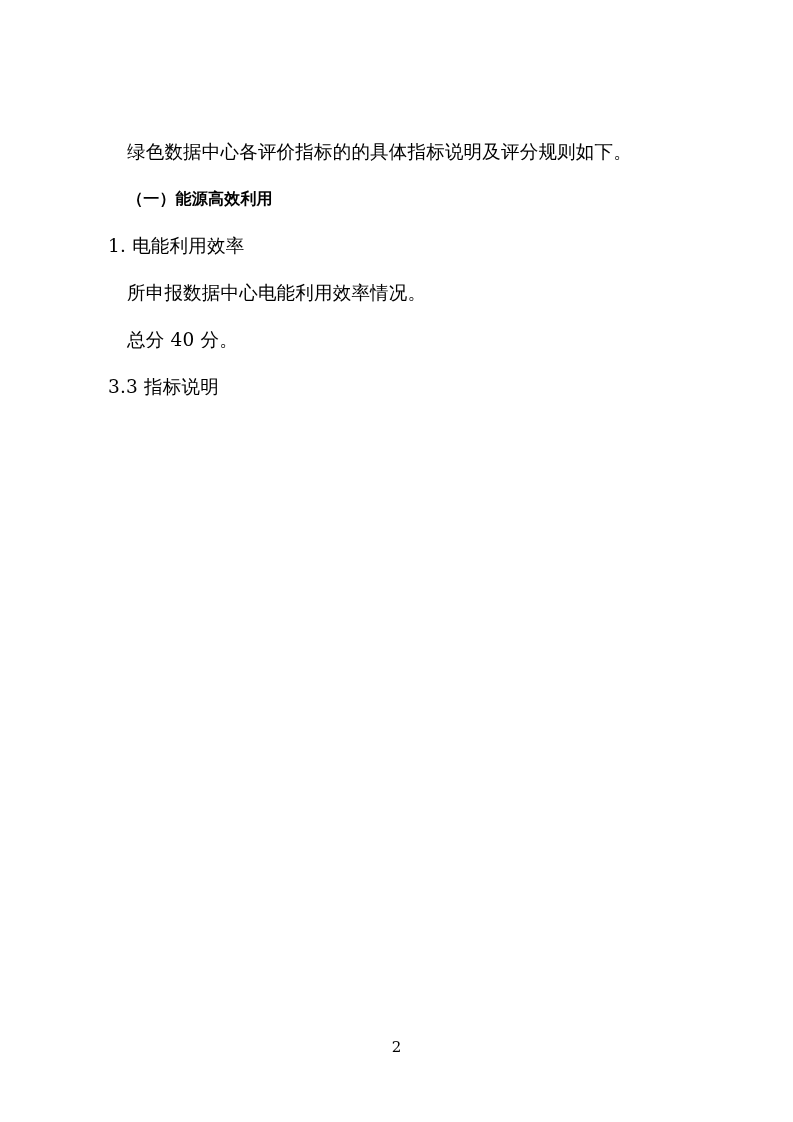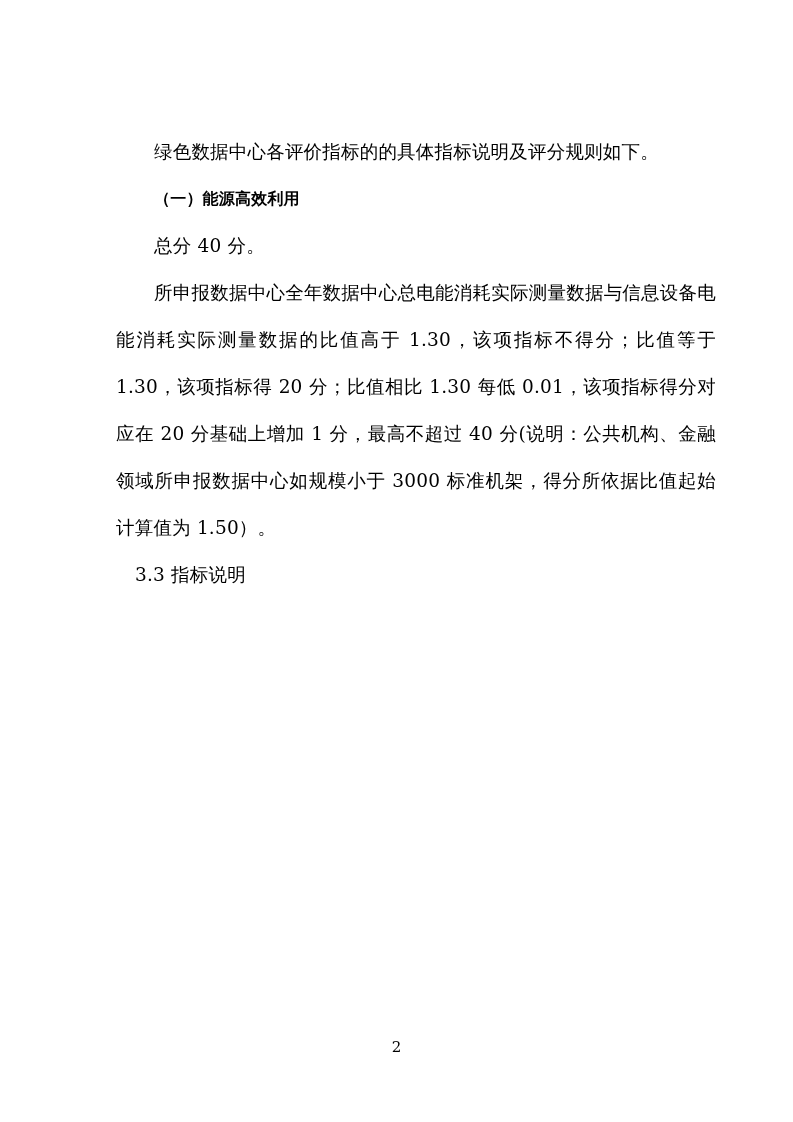--- a/index.html
+++ b/index.html
@@ -15,21 +15,21 @@
     color: #000000;
     overflow: hidden;
   }
   .page {
     position: absolute;
     left: 0;
     top: 0;
     width: 793px;
     height: 1122px;
     box-sizing: border-box;
-    padding: 128px 96px 0 116px;
+    padding: 128px 96px 0 89px;
   }
   .doc-body {
     width: 600px;
   }
   p {
     margin: 0 0 0 0;
     font-size: 18.5px;
     line-height: 47px;
     letter-spacing: 0.2px;
     text-align: justify;
@@ -58,18 +58,19 @@
     color: #000000;
   }
 </style>
 </head>
 <body>
 
 <div class="page">
   <div class="doc-body">
     <p class="indent2">绿色数据中心各评价指标的的具体指标说明及评分规则如下。</p>
     <p class="heading">（一）能源高效利用</p>
+    <p class="sub-head">1. 电能利用效率</p>
+    <p class="indent2">所申报数据中心电能利用效率情况。</p>
     <p class="indent2">总分 40 分。</p>
-    <p class="indent2">所申报数据中心全年数据中心总电能消耗实际测量数据与信息设备电能消耗实际测量数据的比值高于 1.30，该项指标不得分；比值等于 1.30，该项指标得 20 分；比值相比 1.30 每低 0.01，该项指标得分对应在 20 分基础上增加 1 分，最高不超过 40 分(说明：公共机构、金融领域所申报数据中心如规模小于 3000 标准机架，得分所依据比值起始计算值为 1.50）。</p>
     <p class="sub-head">3.3 指标说明</p>
   </div>
   <div class="page-number">2</div>
 </div>
 
 </body></html>

